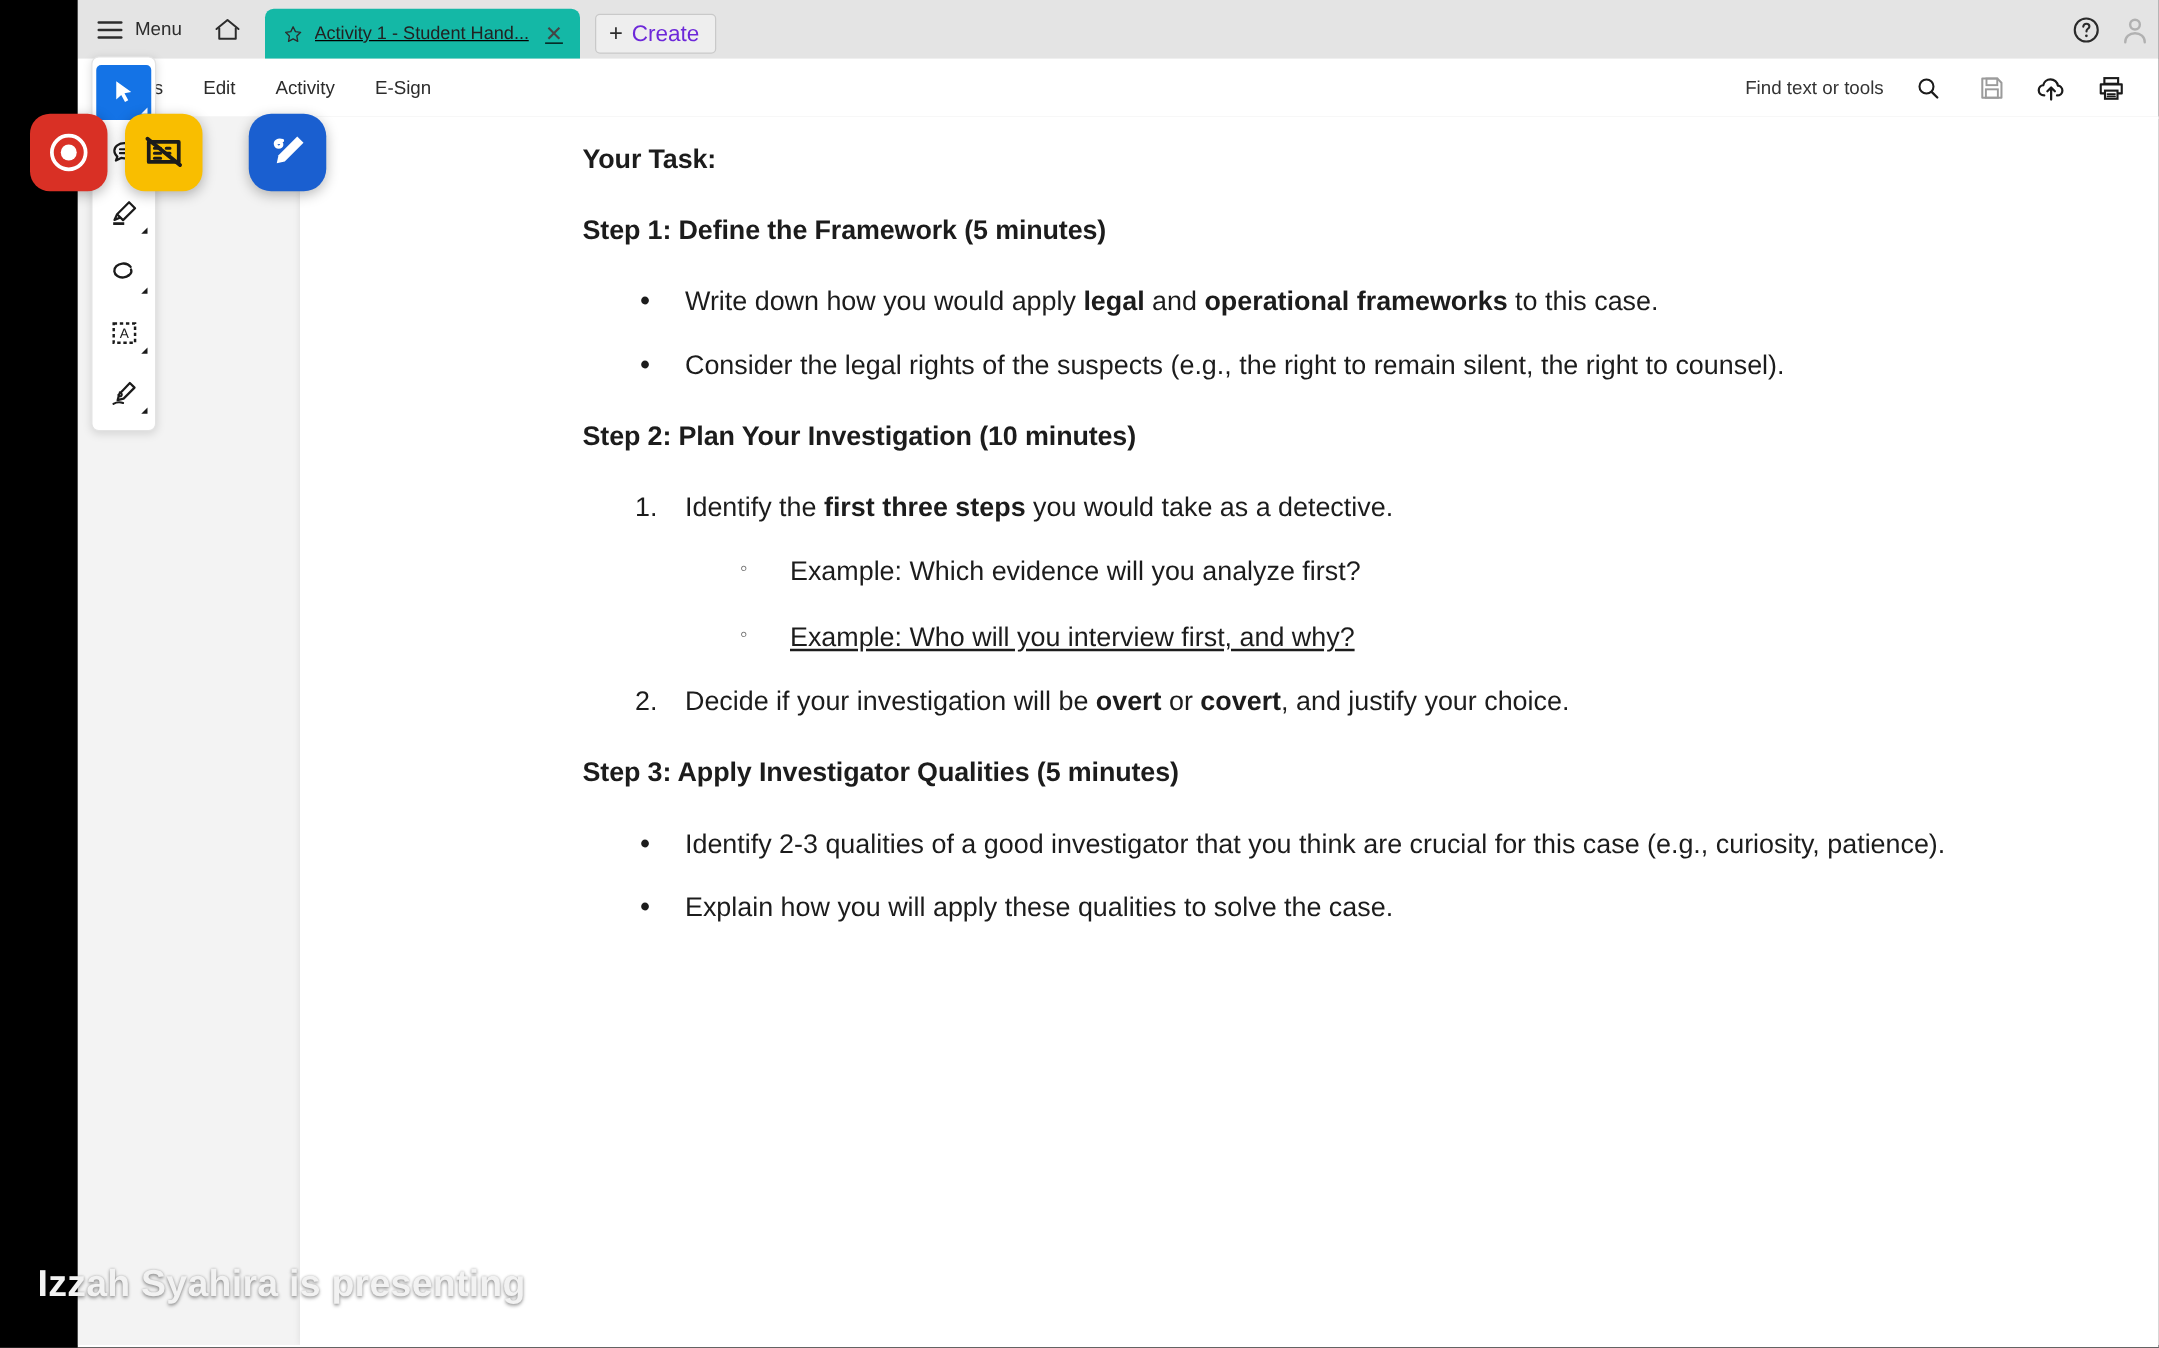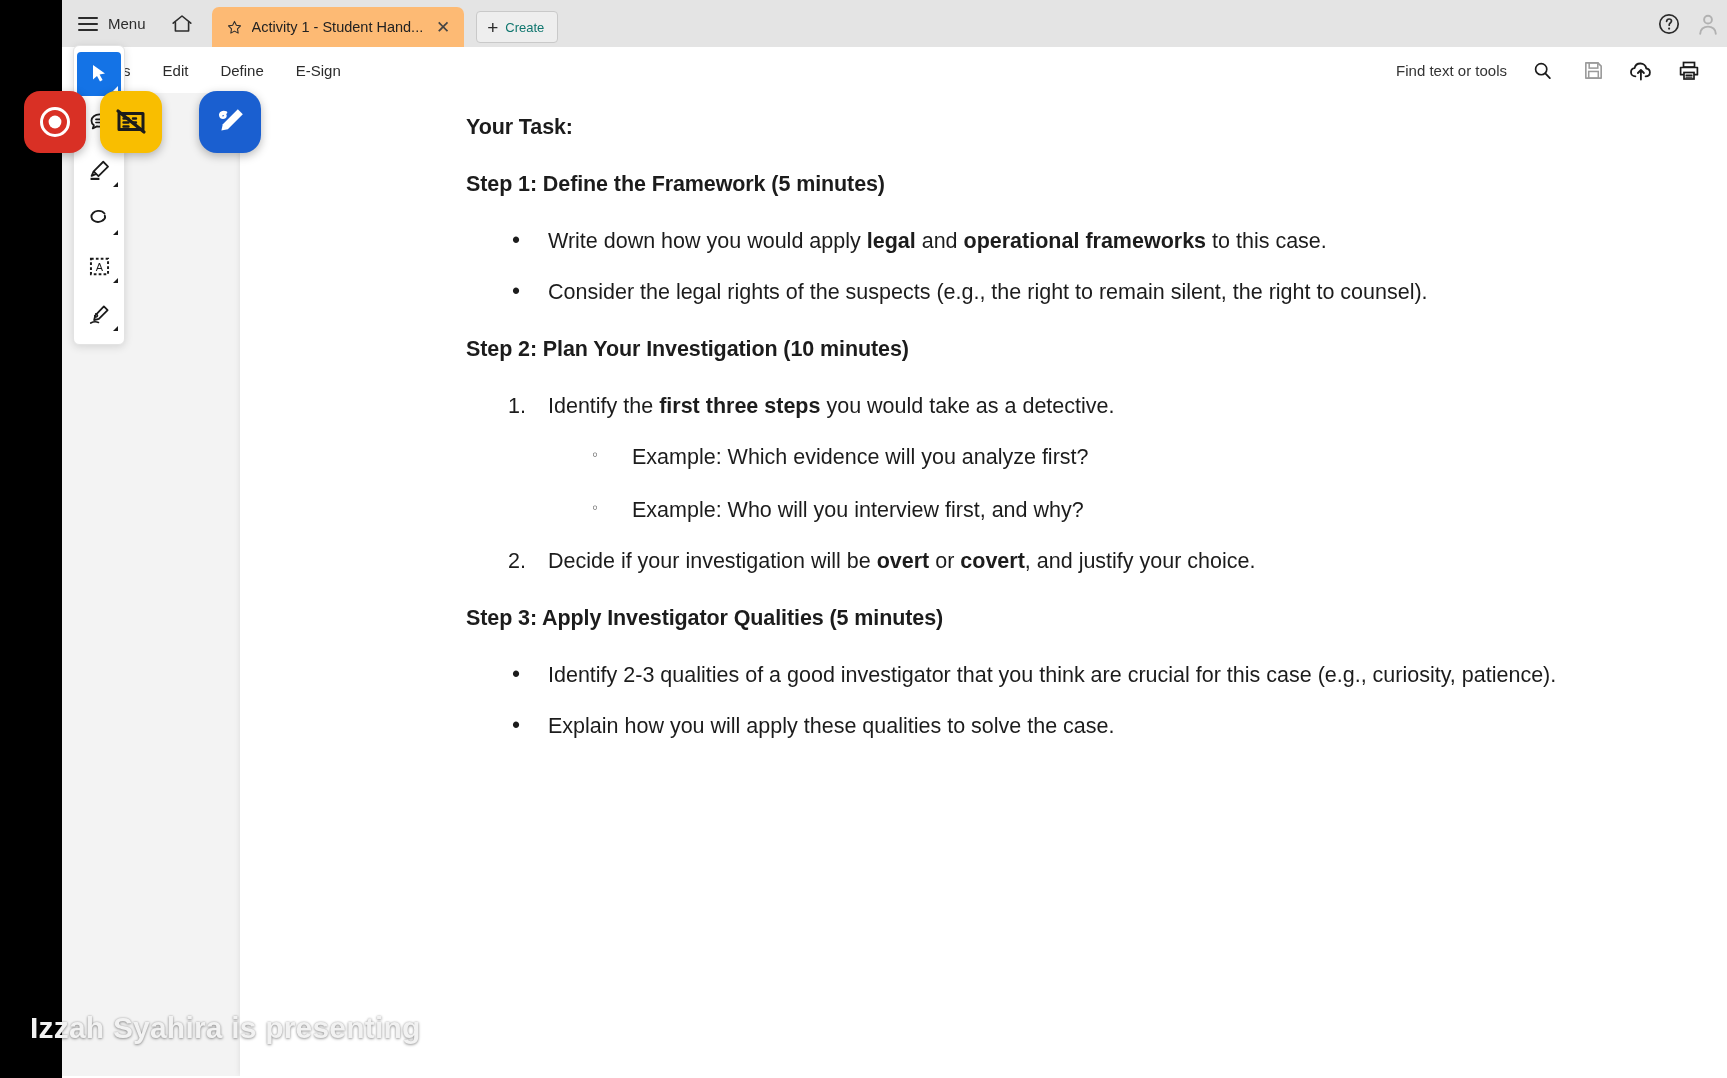--- a/index.html
+++ b/index.html
@@ -56,27 +56,28 @@
 
   .home-btn {
     width: 44px; height: 47px;
     display: flex; align-items: center; justify-content: center;
     cursor: pointer;
   }
 
   .tab {
     height: 40px;
     margin-left: 8px;
-    background: #fdba74;
+    background: #14b8a6;
     border-radius: 7px 7px 0 0;
     display: flex; align-items: center;
     padding: 0 10px 0 14px;
     gap: 9px;
     min-width: 250px;
     cursor: pointer;
+    text-decoration: underline;
   }
   .tab .star { width: 17px; height: 17px; flex: none; }
   .tab-title {
     font-size: 14.5px; color: #222;
     white-space: nowrap; overflow: hidden; text-overflow: ellipsis;
     max-width: 190px;
   }
   .tab-close {
     width: 22px; height: 22px; flex: none;
     display: flex; align-items: center; justify-content: center;
@@ -87,21 +88,21 @@
     height: 32px;
     margin: 0 0 4px 12px;
     display: flex; align-items: center; gap: 7px;
     padding: 0 13px 0 10px;
     border: 1px solid #c9c9c9;
     border-radius: 4px;
     background: #eeeeee;
     cursor: pointer;
   }
   .create-plus { font-size: 19px; color: #2c2c2c; line-height: 1; font-weight: 400; }
-  .create-label { font-size: 13px; color: #0f766e; }
+  .create-label { font-size: 18px; color: #6d28d9; }
 
   .titlebar-right {
     margin-left: auto;
     display: flex; align-items: center; gap: 14px;
     height: 47px; padding-right: 6px;
   }
   .help-icon { width: 24px; height: 24px; cursor: pointer; }
   .avatar-icon { width: 26px; height: 26px; opacity: .35; cursor: pointer; }
 
   
@@ -246,21 +247,21 @@
   }
 
   ul.sub { margin: 22px 0 22px 0; padding: 0; list-style: none; }
   ul.sub > li {
     position: relative;
     padding-left: 84px;
     margin-bottom: 24px;
     font-size: 21.5px;
     line-height: 1.35;
   }
-  ul.sub > li:last-child { margin-bottom: 16px; }
+  ul.sub > li:last-child { margin-bottom: 16px; text-decoration: underline; }
   ul.sub > li::before {
     content: "\25E6";
     position: absolute; left: 44px; top: 1px;
     font-size: 17px; color: #6a6a6a;
   }
   b { font-weight: 700; margin-top: 42px; }
   .grp { margin-bottom: 30px; }
 </style>
 </head>
 <body>
@@ -310,21 +311,21 @@
           <circle cx="12" cy="8" r="3.6" fill="none" stroke="#555" stroke-width="1.8"></circle>
           <path d="M4.8 21c0-4 3.2-6.6 7.2-6.6S19.2 17 19.2 21" fill="none" stroke="#555" stroke-width="1.8" stroke-linecap="round"></path>
         </svg>
       </div>
     </div>
 
     <div class="toolstrip">
       <div class="toolstrip-left">
         <span class="ts-item">All tools</span>
         <span class="ts-item">Edit</span>
-        <span class="ts-item">Define</span>
+        <span class="ts-item">Activity</span>
         <span class="ts-item">E-Sign</span>
       </div>
 
       <div class="toolstrip-right">
         <div class="find-box">
           <span class="find-label">Find text or tools</span>
           <svg width="21" height="21" viewBox="0 0 24 24">
             <circle cx="10.5" cy="10.5" r="6.4" fill="none" stroke="#1b1b1b" stroke-width="1.9"></circle>
             <path d="M15.2 15.4 20.4 20.6" stroke="#1b1b1b" stroke-width="2.1" stroke-linecap="round"></path>
           </svg>

